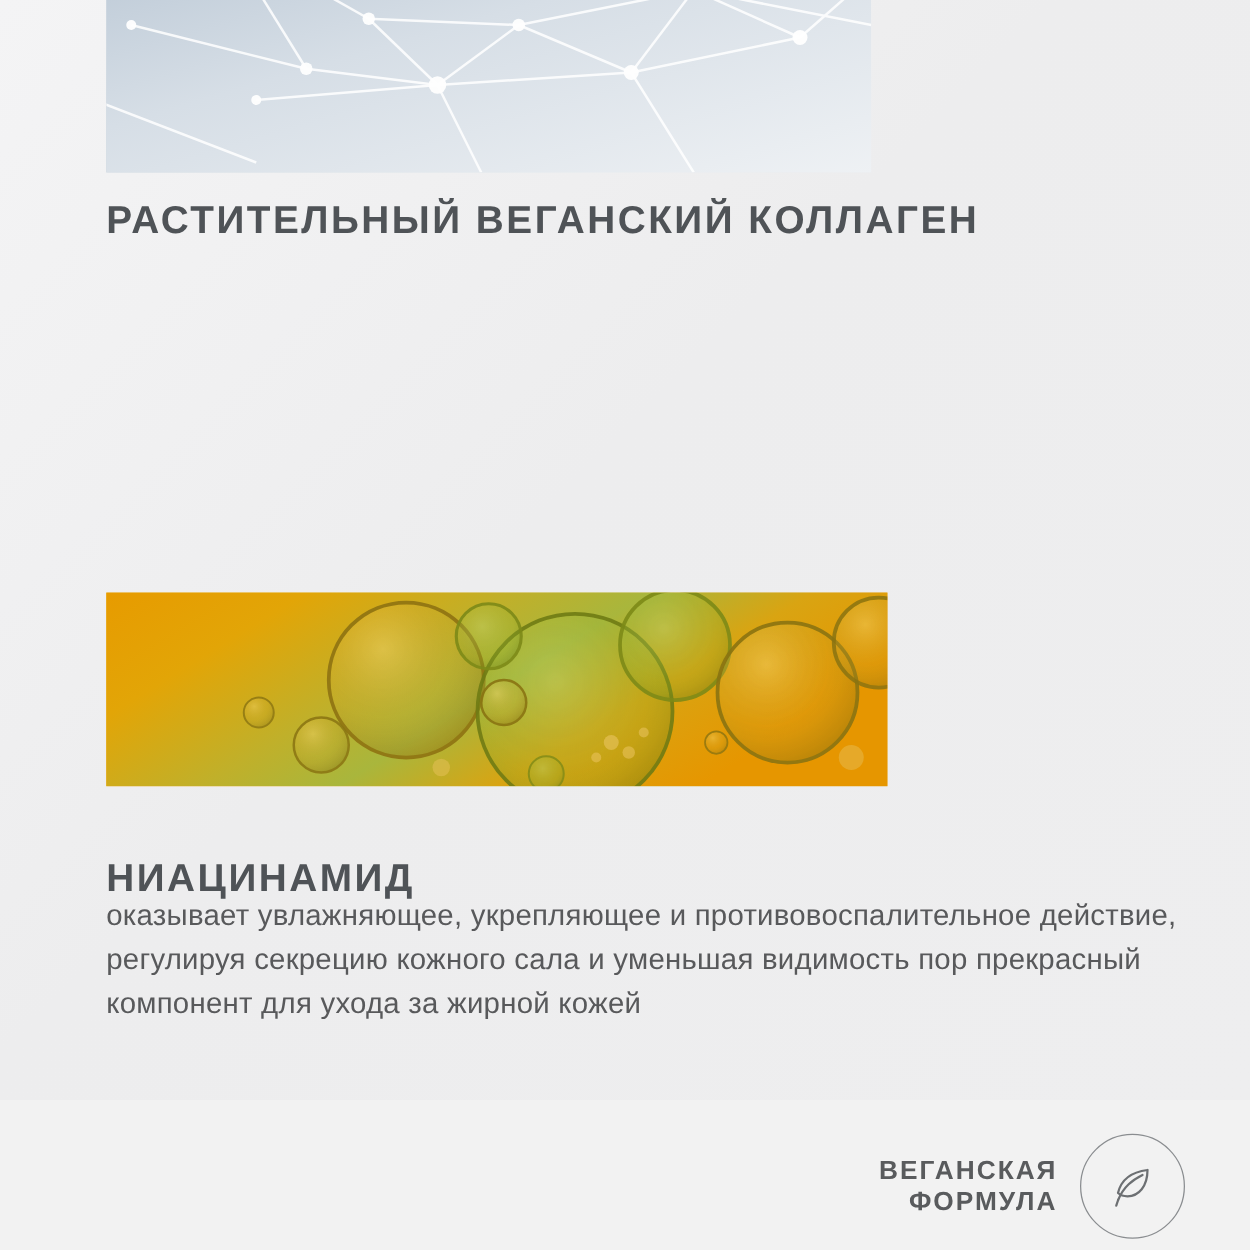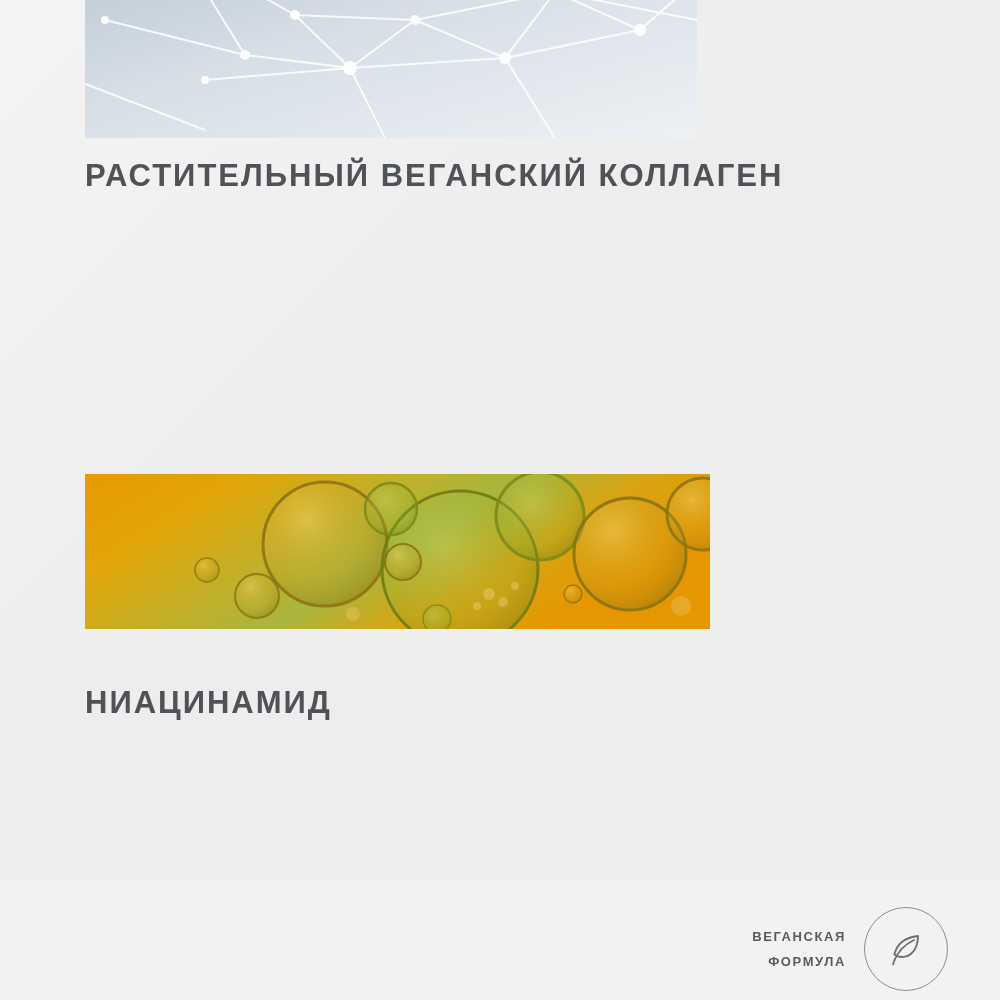--- a/index.html
+++ b/index.html
@@ -86,21 +86,21 @@
     top: 905px;
     width: 300px;
     height: 88px;
     display: flex;
     align-items: center;
     justify-content: flex-end;
     gap: 18px;
   }
   .vegan-text {
     text-align: right;
-    font-size: 13px;
+    font-size: 21px;
     line-height: 25px;
     font-weight: 700;
     letter-spacing: 1.6px;
     color: #595b5d;
     text-transform: uppercase;
   }
   .vegan-circle {
     width: 84px;
     height: 84px;
     border-radius: 50%;
@@ -205,20 +205,21 @@
         <circle cx="418" cy="128" r="5" fill="#e7c25a" opacity="0.6"></circle>
         <circle cx="392" cy="132" r="4" fill="#e7c25a" opacity="0.6"></circle>
         <circle cx="430" cy="112" r="4" fill="#e7c25a" opacity="0.6"></circle>
         <circle cx="268" cy="140" r="7" fill="#e7c25a" opacity="0.5"></circle>
         <circle cx="596" cy="132" r="10" fill="#e7c25a" opacity="0.45"></circle>
       </g>
     </svg>
   </div>
 
   <h2 class="title block-text" id="niacin-title">НИАЦИНАМИД</h2>
+  <p class="body block-text" id="niacin-body">оказывает увлажняющее, укрепляющее и противовоспалительное действие, регулируя секрецию кожного сала и уменьшая видимость пор прекрасный компонент для ухода за жирной кожей</p>
 
   <div class="vegan-badge">
     <div class="vegan-text">
       <div>ВЕГАНСКАЯ</div>
       <div>ФОРМУЛА</div>
     </div>
     <div class="vegan-circle">
       <span>
         <svg width="44" height="44" viewBox="0 0 44 44">
           <path d="M34 9c0 13-7 21-16 21-3.5 0-6-1.1-7.6-2.6C13 16.5 21.5 10.5 34 9z" fill="none" stroke="#6d7073" stroke-width="1.8" stroke-linejoin="round"></path>

